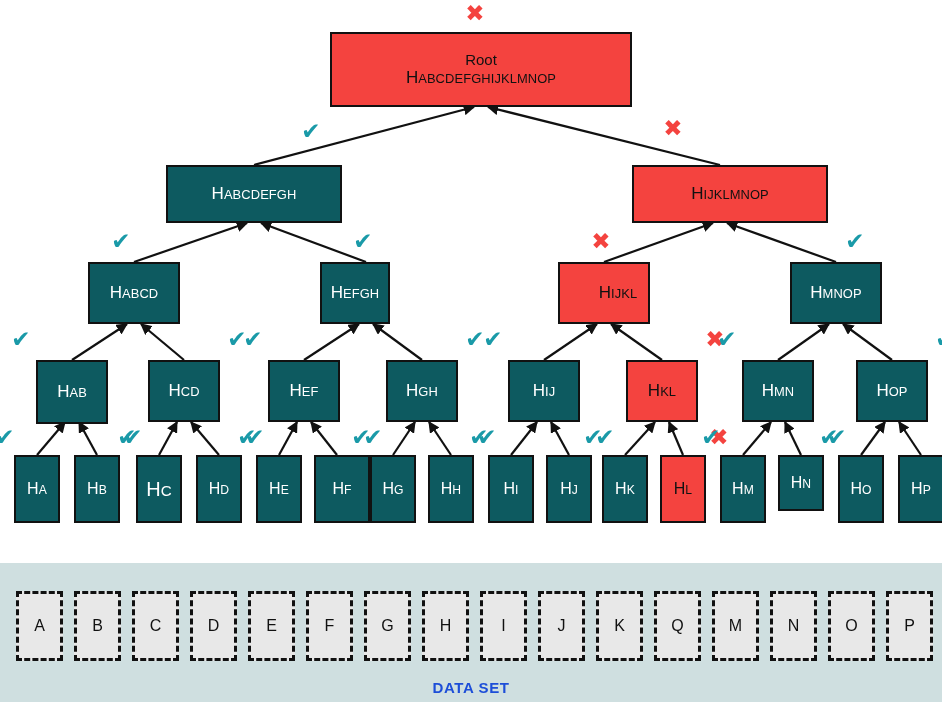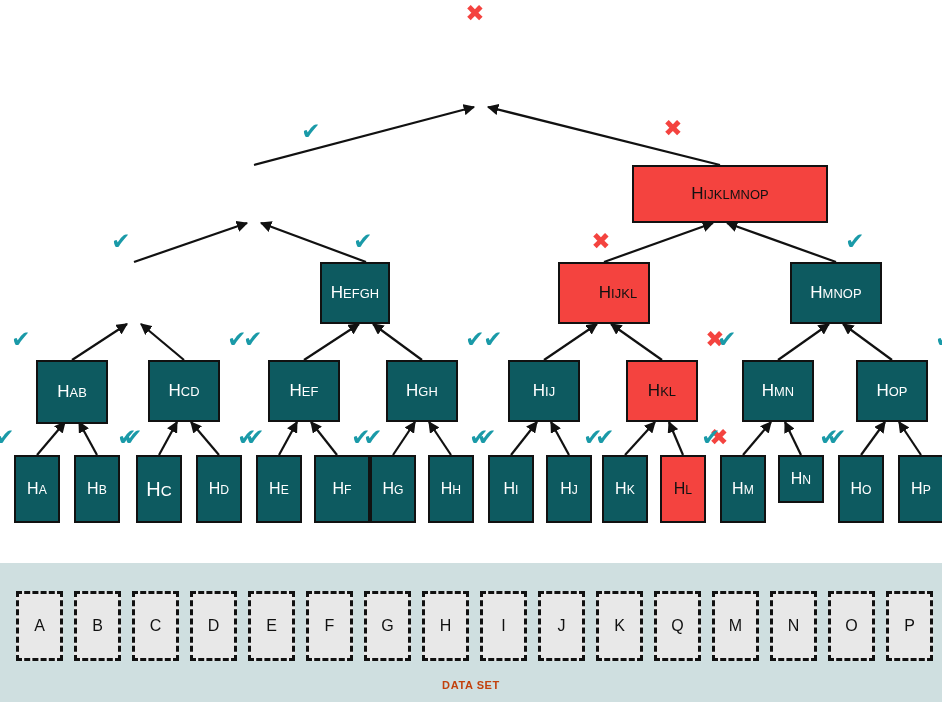--- a/index.html
+++ b/index.html
@@ -92,24 +92,24 @@
     justify-content: center;
     font-size: 16px;
     color: #111111;
   }
   #dataset-label {
     position: absolute;
     top: 116px;
     left: 0;
     width: 942px;
     text-align: center;
-    font-size: 11px;
+    font-size: 15px;
     font-weight: bold;
     letter-spacing: 0.6px;
-    color: #c2410c;
+    color: #1d4ed8;
   }
 </style>
 </head>
 <body>
 
 <div id="stage">
 
   <svg id="edges" viewBox="0 0 942 702">
     <defs>
       <marker id="ah" viewBox="0 0 10 10" refX="9" refY="5" markerWidth="5.2" markerHeight="5.2" orient="auto-start-reverse">
@@ -143,29 +143,39 @@
         <line x1="569" y1="455" x2="551" y2="422" marker-end="url(#ah)"></line>
         <line x1="625" y1="455" x2="655" y2="422" marker-end="url(#ah)"></line>
         <line x1="683" y1="455" x2="669" y2="422" marker-end="url(#ah)"></line>
         <line x1="743" y1="455" x2="771" y2="422" marker-end="url(#ah)"></line>
         <line x1="801" y1="455" x2="785" y2="422" marker-end="url(#ah)"></line>
         <line x1="861" y1="455" x2="885" y2="422" marker-end="url(#ah)"></line>
         <line x1="921" y1="455" x2="899" y2="422" marker-end="url(#ah)"></line>
       </g>
   </svg>
 
+  <div class="node red" style="left:330px; top:32px; width:302px; height:75px; flex-direction:column;">
+    <span class="lbl rootline1">Root</span>
+    <span class="lbl rootline2"><span>H</span><span class="hsub">ABCDEFGHIJKLMNOP</span></span>
+  </div>
   <div class="mark bad" style="left:462px; top:0px;">✖</div>
 
+  <div class="node teal" style="left:166px; top:165px; width:176px; height:58px; font-size:17px;">
+    <span class="lbl"><span>H</span><span class="hsub">ABCDEFGH</span></span>
+  </div>
   <div class="mark ok" style="left:298px; top:118px;">✔</div>
 
   <div class="node red" style="left:632px; top:165px; width:196px; height:58px; font-size:17px;">
     <span class="lbl"><span>H</span><span class="hsub">IJKLMNOP</span></span>
   </div>
   <div class="mark bad" style="left:660px; top:115px;">✖</div>
 
+  <div class="node teal" style="left:88px; top:262px; width:92px; height:62px; font-size:17px;">
+    <span class="lbl"><span>H</span><span class="hsub">ABCD</span></span>
+  </div>
   <div class="mark ok" style="left:108px; top:228px;">✔</div>
 
   <div class="node teal" style="left:320px; top:262px; width:70px; height:62px; font-size:17px;">
     <span class="lbl"><span>H</span><span class="hsub">EFGH</span></span>
   </div>
   <div class="mark ok" style="left:350px; top:228px;">✔</div>
 
   <div class="node red" style="left:558px; top:262px; width:92px; height:62px; font-size:17px;padding-left:28px;">
     <span class="lbl"><span>H</span><span class="hsub">IJKL</span></span>
   </div>
@@ -256,21 +266,21 @@
       </div>
       <div class="mark ok" style="left: 580px; top: 424px;">✔</div>
       <div class="node red" style="left: 660px; top: 455px; width: 46px; height: 68px; font-size: 16px;">
         <span class="lbl"><span>H</span><span class="hsub">L</span></span>
       </div>
       <div class="mark bad" style="left: 706px; top: 424px;">✖</div>
       <div class="node teal" style="left: 720px; top: 455px; width: 46px; height: 68px; font-size: 16px; text-align: right;">
         <span class="lbl"><span>H</span><span class="hsub">M</span></span>
       </div>
       <div class="mark ok" style="left: 698px; top: 424px;">✔</div>
-      <div class="node teal" style="left: 778px; top: 455px; width: 46px; height: 48px; font-size: 16px;">
+      <div class="node teal" style="left: 778px; top: 455px; width: 46px; height: 56px; font-size: 16px;">
         <span class="lbl"><span>H</span><span class="hsub">N</span></span>
       </div>
       <div class="mark ok" style="left: 824px; top: 424px;">✔</div>
       <div class="node teal" style="left: 838px; top: 455px; width: 46px; height: 68px; font-size: 16px;">
         <span class="lbl"><span>H</span><span class="hsub">O</span></span>
       </div>
       <div class="mark ok" style="left: 816px; top: 424px;">✔</div>
       <div class="node teal" style="left: 898px; top: 455px; width: 46px; height: 68px; font-size: 16px;">
         <span class="lbl"><span>H</span><span class="hsub">P</span></span>
       </div>

